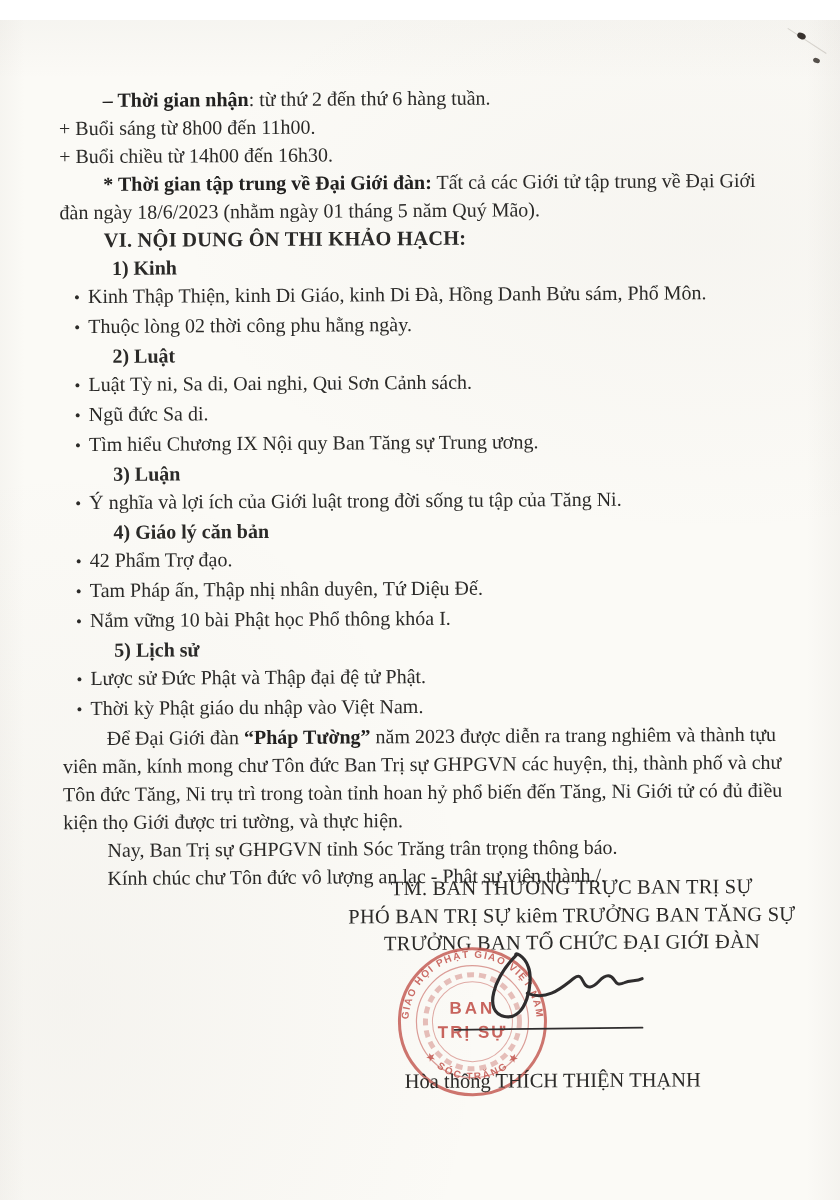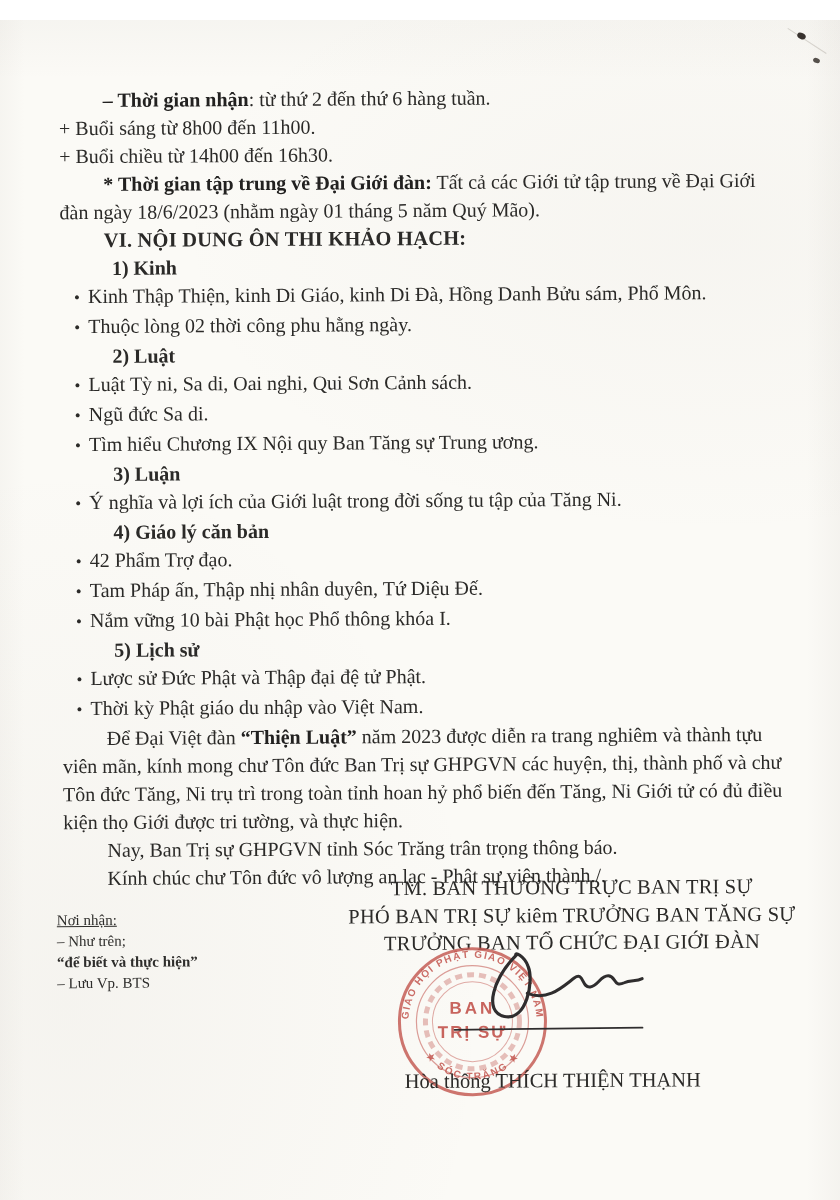--- a/index.html
+++ b/index.html
@@ -77,31 +77,25 @@
 
       <p class="grptitle">4) Giáo lý căn bản</p>
       <p class="bullet-ln"><span class="mark">•</span><span>42 Phẩm Trợ đạo.</span></p>
       <p class="bullet-ln"><span class="mark">•</span><span>Tam Pháp ấn, Thập nhị nhân duyên, Tứ Diệu Đế.</span></p>
       <p class="bullet-ln"><span class="mark">•</span><span>Nắm vững 10 bài Phật học Phổ thông khóa I.</span></p>
 
       <p class="grptitle">5) Lịch sử</p>
       <p class="bullet-ln"><span class="mark">•</span><span>Lược sử Đức Phật và Thập đại đệ tử Phật.</span></p>
       <p class="bullet-ln"><span class="mark">•</span><span>Thời kỳ Phật giáo du nhập vào Việt Nam.</span></p>
 
-      <p class="closingp"><span>Để Đại Việt đàn </span><span class="bold">“Thiện Luật”</span><span> năm 2023 được diễn ra trang nghiêm và thành tựu viên mãn, kính mong chư Tôn đức Ban Trị sự GHPGVN các huyện, thị, thành phố và chư Tôn đức Tăng, Ni trụ trì trong toàn tỉnh hoan hỷ phổ biến đến Tăng, Ni Giới tử có đủ điều kiện thọ Giới được tri tường, và thực hiện.</span></p>
+      <p class="closingp"><span>Để Đại Giới đàn </span><span class="bold">“Pháp Tường”</span><span> năm 2023 được diễn ra trang nghiêm và thành tựu viên mãn, kính mong chư Tôn đức Ban Trị sự GHPGVN các huyện, thị, thành phố và chư Tôn đức Tăng, Ni trụ trì trong toàn tỉnh hoan hỷ phổ biến đến Tăng, Ni Giới tử có đủ điều kiện thọ Giới được tri tường, và thực hiện.</span></p>
       <p class="closingp">Nay, Ban Trị sự GHPGVN tỉnh Sóc Trăng trân trọng thông báo.</p>
       <p class="closingp">Kính chúc chư Tôn đức vô lượng an lạc - Phật sự viên thành./.</p>
     </div>
 
-    <div class="recipients">
-      <p class="rhead">Nơi nhận:</p>
-      <p>– Như trên;</p>
-      <p class="rbold">“để biết và thực hiện”</p>
-      <p>– Lưu Vp. BTS</p>
-    </div>
 
     <div class="sigblock">
       <p>TM. BAN THƯỜNG TRỰC BAN TRỊ SỰ</p>
       <p>PHÓ BAN TRỊ SỰ kiêm TRƯỞNG BAN TĂNG SỰ</p>
       <p>TRƯỞNG BAN TỔ CHỨC ĐẠI GIỚI ĐÀN</p>
     </div>
 
     <div class="seal">
       <svg viewBox="0 0 156 156" width="156" height="156">
         <g stroke="#c2544d" fill="none" opacity="0.8">

